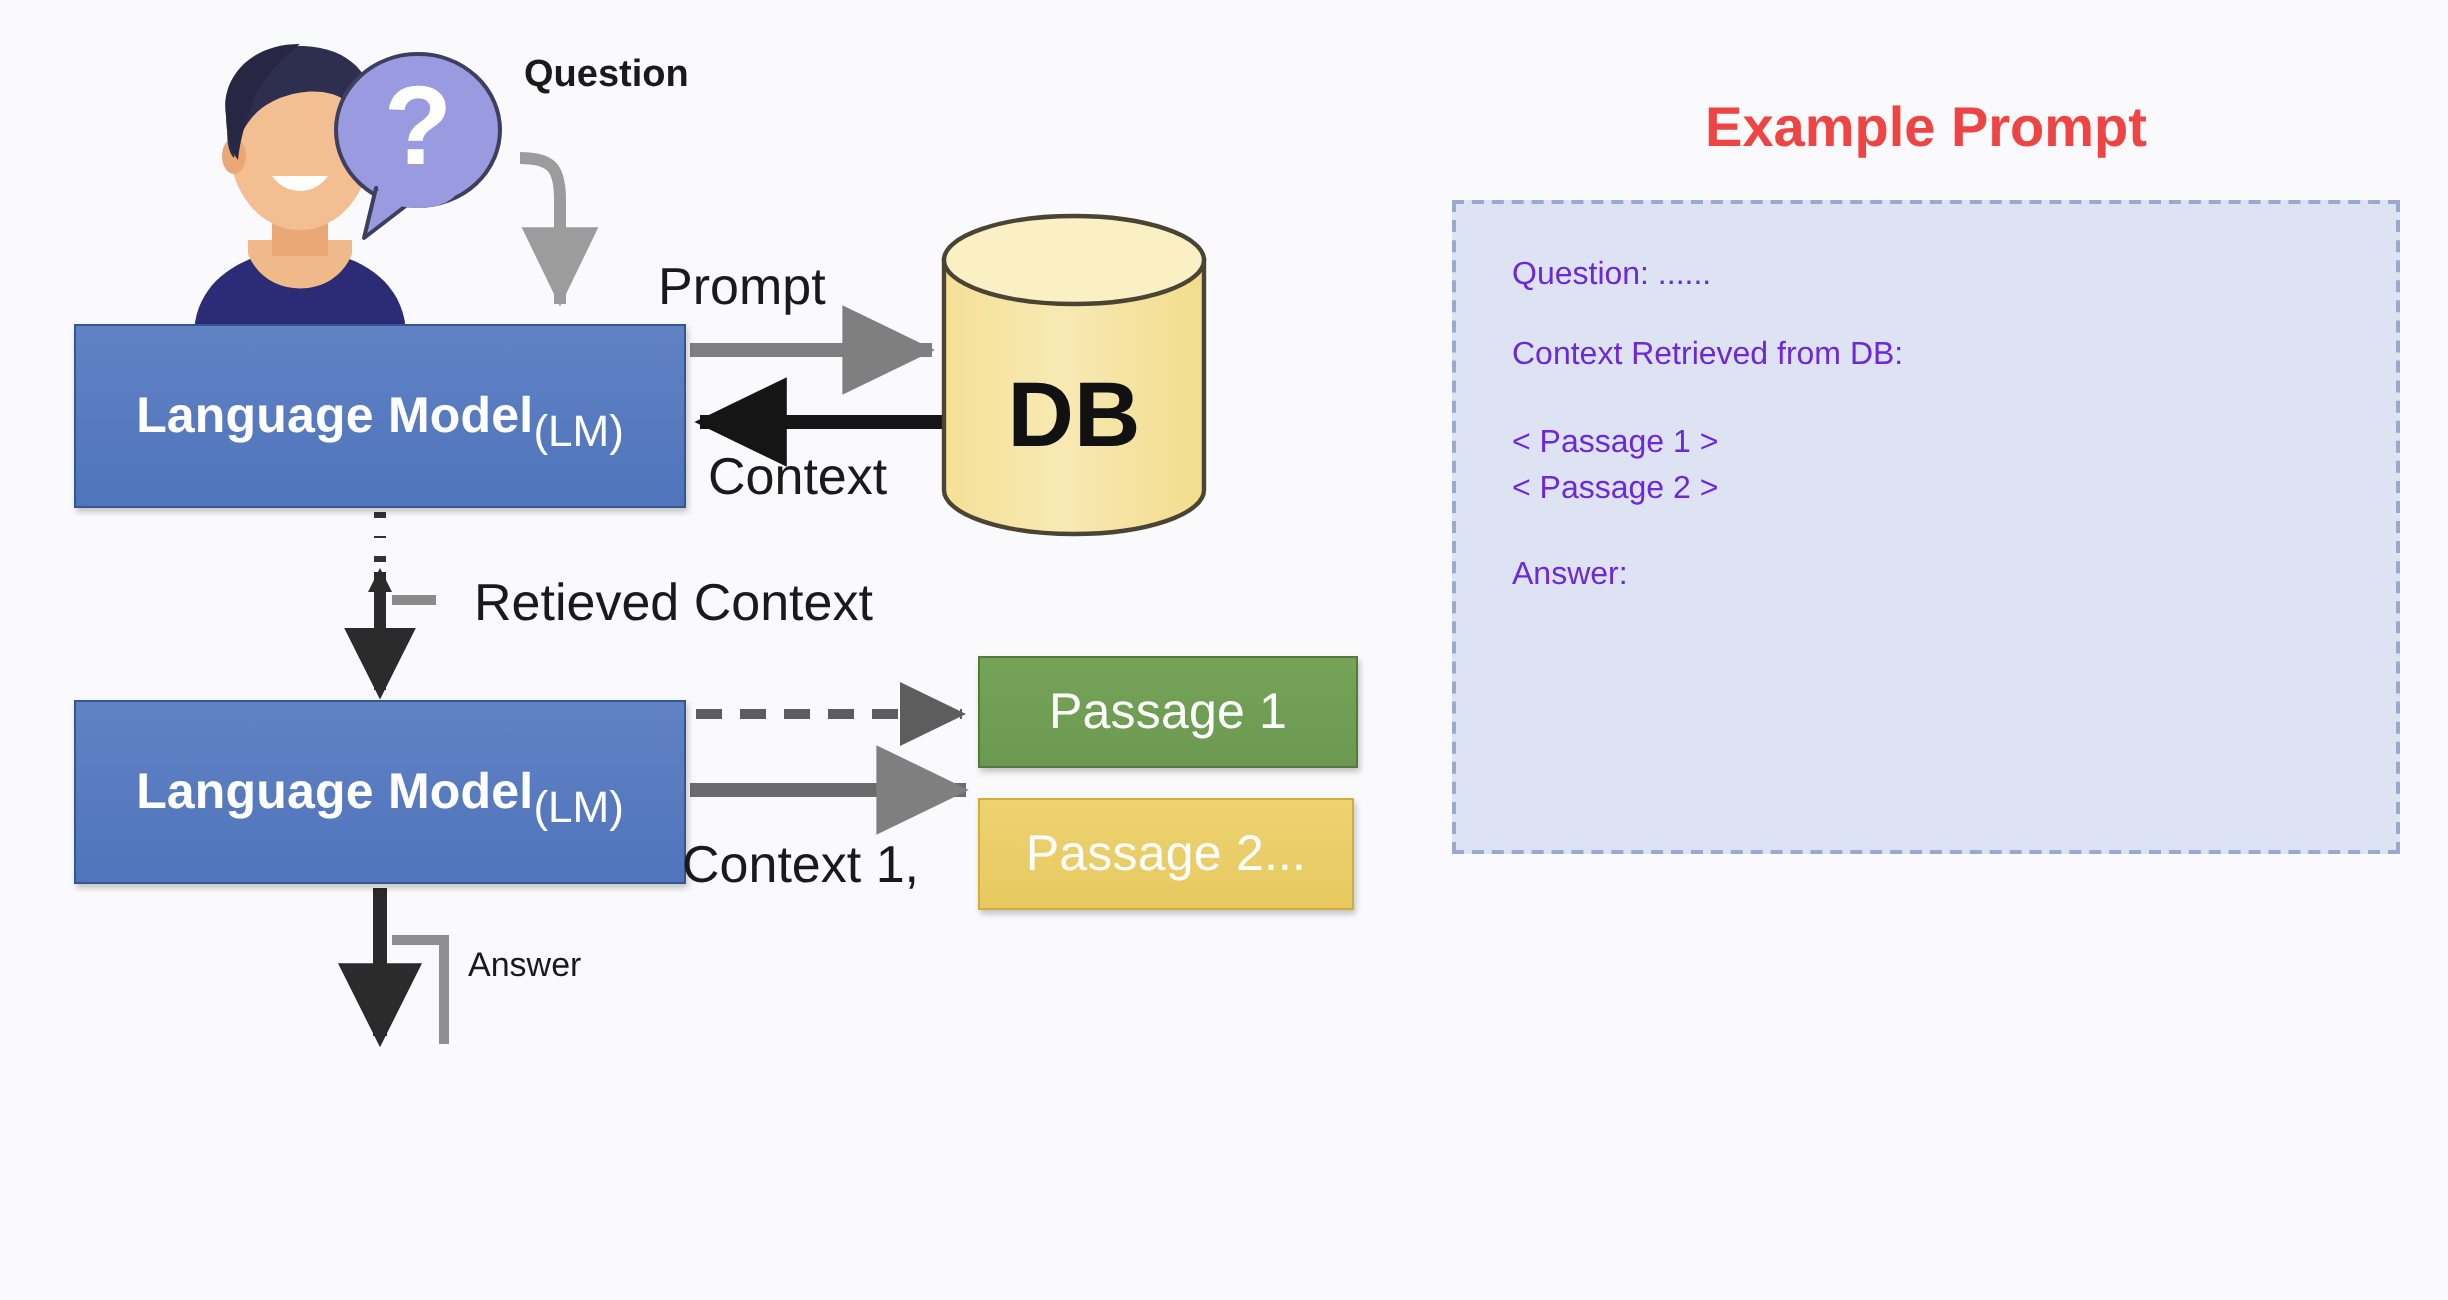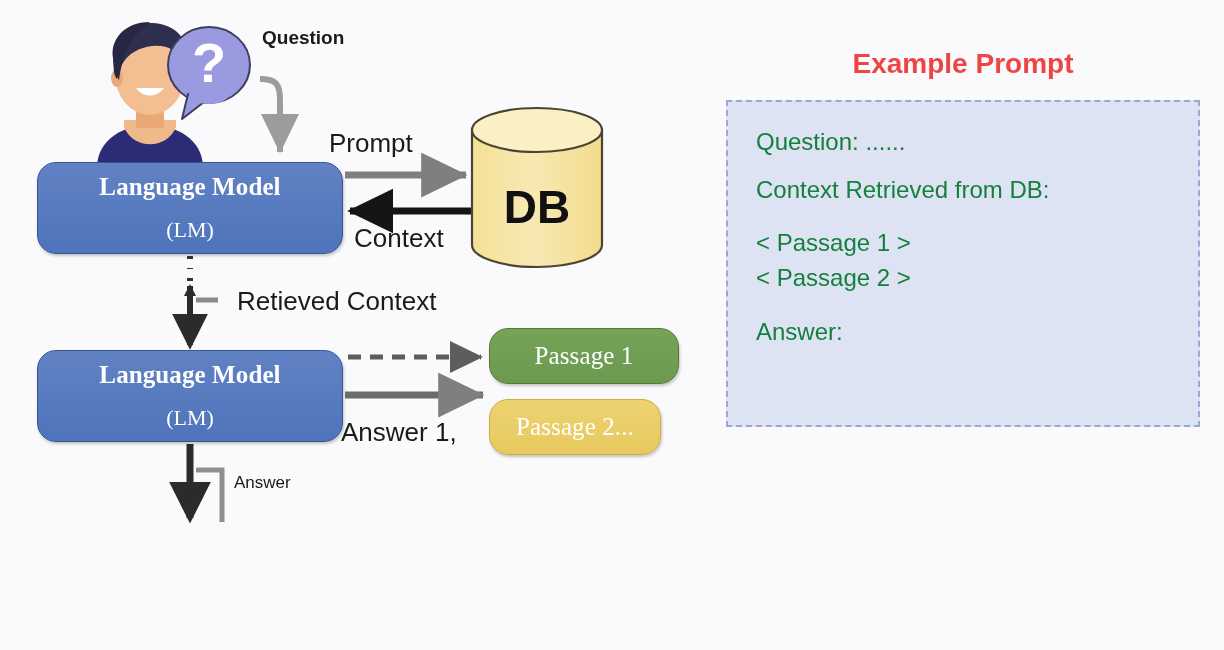--- a/index.html
+++ b/index.html
@@ -15,29 +15,28 @@
     background: #fafafc;
     overflow: hidden;
     font-family: "Liberation Sans", sans-serif;
   }
 
   
   .node {
     position: absolute;
     box-sizing: border-box;
     display: flex;
-    flex-direction: column;
+    flex-direction: row;
     align-items: center;
     justify-content: center;
-    border-radius: 19px;
+    border-radius: 0;
     color: #ffffff;
     text-align: center;
     line-height: 1.12;
     box-shadow: 1px 2px 3px rgba(0,0,0,0.22);
-    font-family: Liberation Serif, serif;
   }
   .node .ttl {
     font-weight: bold;
     font-size: 25px;
     letter-spacing: 0.1px;
   }
   .node .sub {
     font-weight: normal;
     font-size: 22px;
     margin-top: 17px;
@@ -82,22 +81,22 @@
     height: 327px;
     box-sizing: border-box;
     background: #dde3f2;
     border: 2px dashed #9aa9cf;
   }
   #prompt-body {
     position: absolute;
     left: 28px;
     top: 28px;
     right: 16px;
-    font-size: 24px;
-    color: #15803d;
+    font-size: 16px;
+    color: #6d28d9;
     line-height: 1.0;
   }
   #prompt-body .pline { margin: 0 0 0 0; padding: 0; white-space: pre; }
   #prompt-body .gap { height: 24px; }
   #prompt-body .tight { line-height: 1.45; }
 
   
   #art {
     position: absolute;
     left: 0;
@@ -196,34 +195,34 @@
 
   <div class="node lm-box" style="left:37px; top:350px; width:306px; height:92px;">
     <div class="ttl">Language Model</div>
     <div class="sub">(LM)</div>
   </div>
 
   <div class="node green-box" style="left:489px; top:328px; width:190px; height:56px;">
     <div class="ttl" style="font-weight:normal;">Passage 1</div>
   </div>
 
-  <div class="node yellow-box" style="left:489px; top:399px; width:172px; height:56px;">
+  <div class="node yellow-box" style="left:489px; top:399px; width:188px; height:56px;">
     <div class="ttl" style="font-weight:normal;">Passage 2...</div>
   </div>
 
 
   <div class="lbl lbl-bold" style="left:262px; top:27px; font-size:19px;">Question</div>
 
   <div class="lbl" style="left:329px; top:128px; font-size:26px;">Prompt</div>
 
   <div class="lbl" style="left:354px; top:223px; font-size:26px;">Context</div>
 
   <div class="lbl" style="left:222px; top:286px; font-size:26px;margin-left:15px;">Retieved Context</div>
 
-  <div class="lbl" style="left:341px; top:417px; font-size:26px;">Answer 1,</div>
+  <div class="lbl" style="left:341px; top:417px; font-size:26px;">Context 1,</div>
 
   <div class="lbl" style="left:234px; top:473px; font-size:17px;">Answer</div>
 
   <div id="prompt-title">Example Prompt</div>
 
   <div id="prompt-box">
     <div id="prompt-body">
       <div class="pline">Question: ......</div>
       <div class="gap"></div>
       <div class="pline">Context Retrieved from DB:</div>

